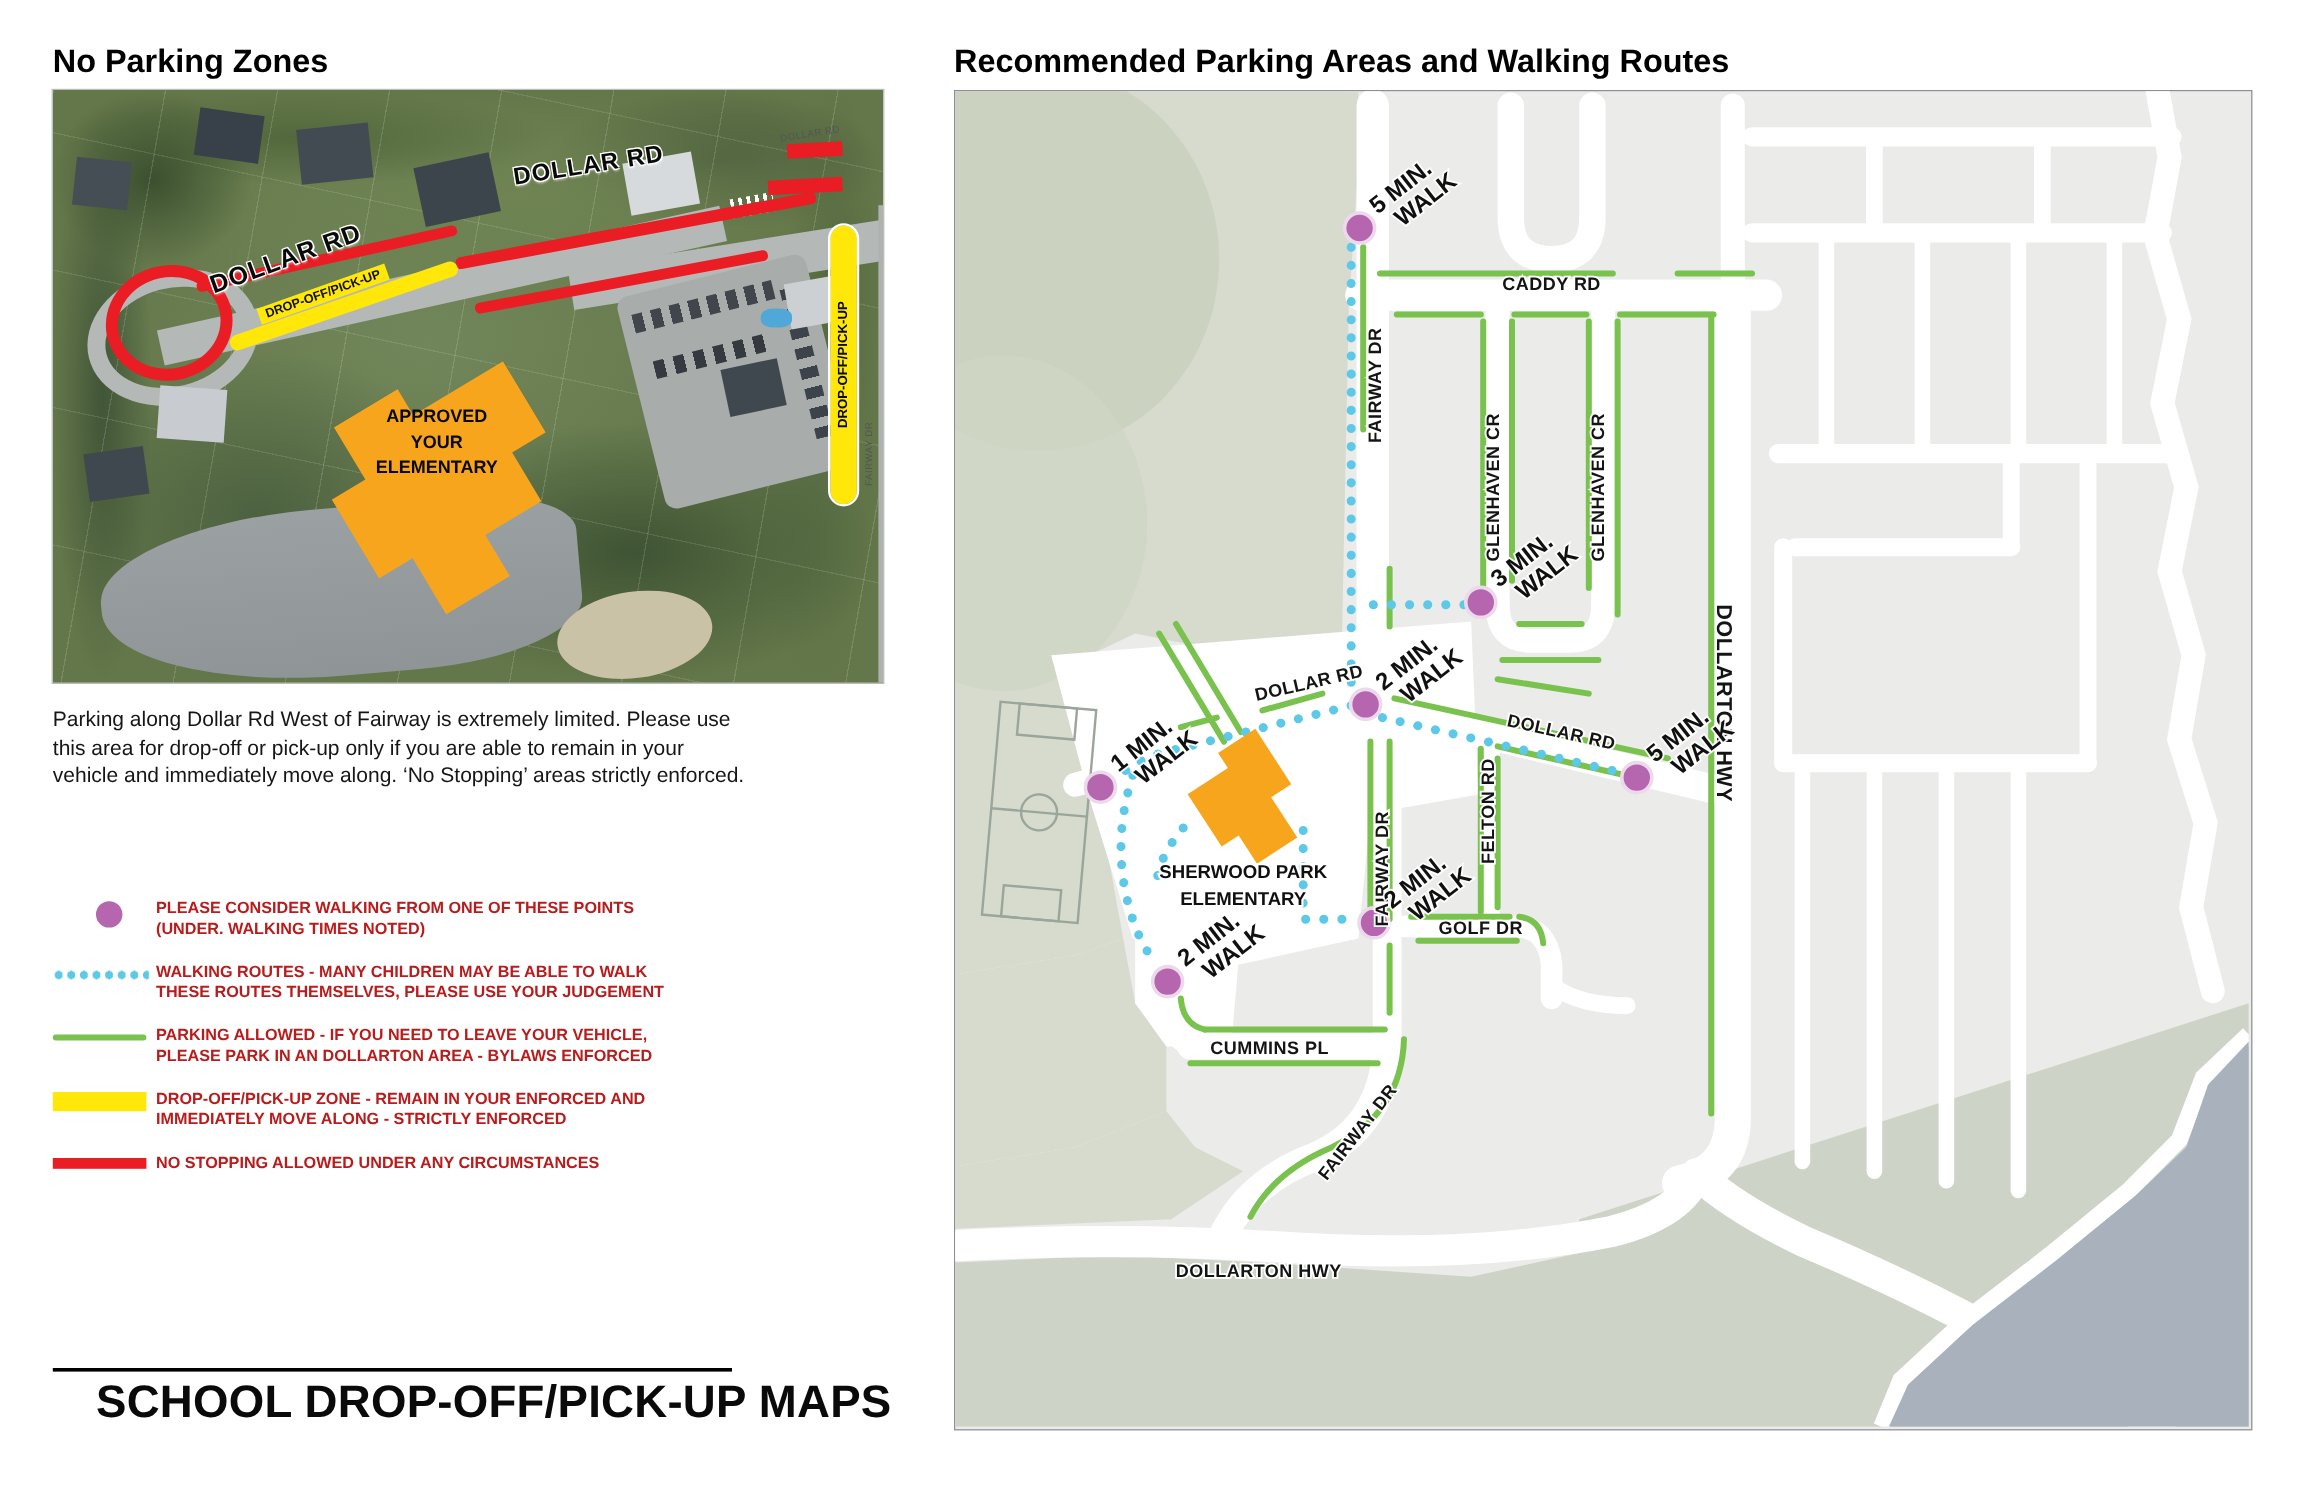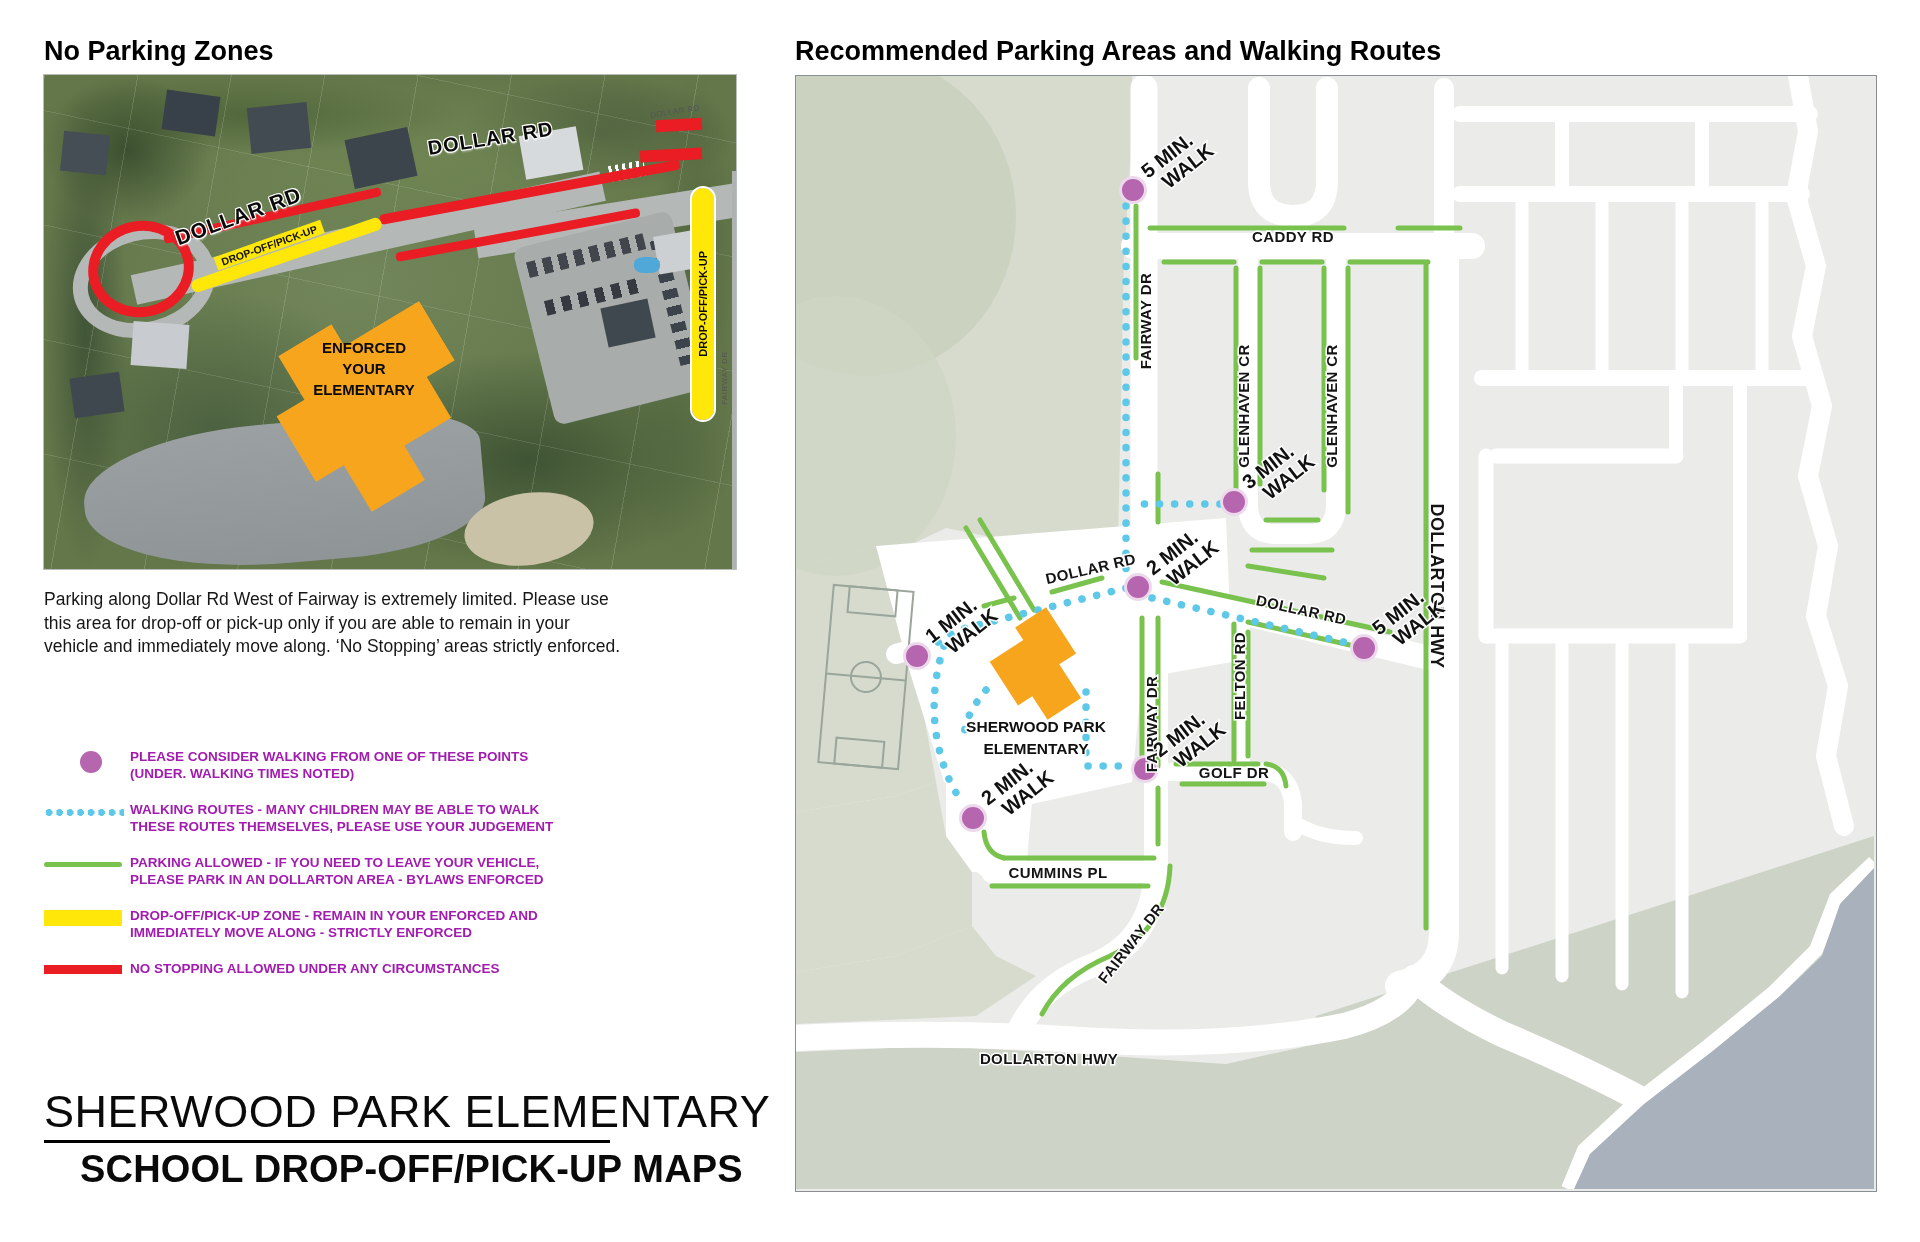--- a/index.html
+++ b/index.html
@@ -27,21 +27,21 @@
       repeating-linear-gradient(12deg, rgba(255,255,255,.22) 0 1px, transparent 1px 112px);}
   .ph{position:absolute;}
   .halo{text-shadow:-1px -1px 0 #fff,1px -1px 0 #fff,-1px 1px 0 #fff,1px 1px 0 #fff,0 2px 2px rgba(255,255,255,.6);}
   .roadlbl{font-weight:bold;color:#0a0a0a;letter-spacing:1px;}
   .smalllbl{font-size:8px;color:#555;letter-spacing:.5px;}
 
   
   .legend{left:44px;top:748px;width:600px;}
   .leg-row{display:flex;margin-bottom:19px;}
   .leg-swatch-col{flex:0 0 86px;display:flex;justify-content:flex-start;}
-  .leg-text{font-size:13.5px;font-weight:bold;line-height:17px;color:#a21caf;}
+  .leg-text{font-size:13.5px;font-weight:bold;line-height:17px;color:#b91c1c;}
   .sw-dot{width:22px;height:22px;border-radius:50%;background:#b665af;margin-left:36px;margin-top:3px;}
   .sw-dots{width:80px;height:9px;margin-top:7px;background-image:radial-gradient(circle 3.5px at 5px 4.5px,#5ec8e8 95%,transparent);background-size:10.5px 9px;background-repeat:repeat-x;}
   .sw-green{width:78px;height:5px;background:#79c24e;margin-top:8px;border-radius:3px;}
   .sw-yellow{width:78px;height:16px;background:#ffe70a;margin-top:3px;}
   .sw-red{width:78px;height:9px;background:#e91d23;margin-top:5px;}
 
   
   .foot1{font-size:45px;color:#0a0a0a;letter-spacing:.5px;}
   .foot-rule{width:566px;height:3px;background:#000;}
   .foot2{font-size:38px;font-weight:bold;color:#0a0a0a;letter-spacing:.2px;}
@@ -100,21 +100,21 @@
     <div class="ph" style="left:596px;top:74px;width:62px;height:12px;background:#e91d23;transform:rotate(-3deg);"></div>
 
     <div class="ph" style="left:148px;top:206px;width:200px;height:13px;background:#ffe70a;border-radius:6px;transform:rotate(-19deg);transform-origin:left center;"></div>
     <div class="ph roadlbl halo" style="left:132px;top:152px;font-size:21px;transform:rotate(-20deg);transform-origin:left center;">DOLLAR RD</div>
     <div class="ph" style="left:172px;top:182px;background:#ffe70a;padding:1px 6px;font-size:10.5px;font-weight:bold;transform:rotate(-19.5deg);transform-origin:left center;">DROP-OFF/PICK-UP</div>
     <div class="ph roadlbl halo" style="left:384px;top:62px;font-size:20px;transform:rotate(-9deg);transform-origin:left center;">DOLLAR RD</div>
 
     <div class="ph" style="left:240px;top:238px;width:182px;height:182px;background:#f7a51d;transform:rotate(-31deg);
          clip-path:polygon(18% 0,52% 0,52% 14%,100% 14%,100% 52%,82% 52%,82% 78%,52% 78%,52% 100%,18% 100%,18% 70%,0 70%,0 28%,18% 28%);"></div>
     <div class="ph" style="left:240px;top:262px;width:160px;text-align:center;font-weight:bold;font-size:15px;line-height:21px;color:#0a0a0a;">
-      <div>ENFORCED</div>
+      <div>APPROVED</div>
       <div>YOUR</div>
       <div>ELEMENTARY</div>
     </div>
 
     <div class="ph" style="left:648px;top:113px;width:22px;height:232px;background:#ffe70a;border-radius:11px;outline:2px solid #fff;"></div>
     <div class="ph" style="left:648px;top:113px;width:22px;height:232px;display:flex;align-items:center;justify-content:center;">
       <span style="writing-mode:vertical-rl;transform:rotate(180deg);font-size:11px;font-weight:bold;white-space:nowrap;color:#0a0a0a;">DROP-OFF/PICK-UP</span>
     </div>
     <div class="ph smalllbl" style="left:676px;top:330px;transform:rotate(-90deg);transform-origin:left top;white-space:nowrap;">FAIRWAY DR</div>
     <div class="ph smalllbl" style="left:606px;top:32px;transform:rotate(-9deg);">DOLLAR RD</div>
@@ -163,21 +163,20 @@
       <div class="leg-swatch-col">
           <div class="sw-red"></div>
         </div>
       <div class="leg-text">
           <span style="display:block">NO STOPPING ALLOWED UNDER ANY CIRCUMSTANCES</span>
           <span style="display:block"></span>
         </div>
     </div>
   </div>
 
-  <div class="abs foot1" style="left:44px;top:1086px;">SHERWOOD PARK ELEMENTARY</div>
   <div class="abs foot-rule" style="left:44px;top:1140px;"></div>
   <div class="abs foot2" style="left:44px;top:1148px;margin-left:36px;">SCHOOL DROP-OFF/PICK-UP MAPS</div>
 
   <div class="abs panel-title" style="left:795px;top:36px;">Recommended Parking Areas and Walking Routes</div>
 
   <div class="abs map">
     <svg width="1078" height="1113" viewBox="0 0 1078 1113" xmlns="http://www.w3.org/2000/svg">
 
       <path d="M0,0 H336 V60 L328,180 L322,470 L240,470 L150,452 L112,470 L80,470 L0,492 Z" fill="#d7dbce"></path>
       <path d="M0,492 L80,470 L112,470 L118,560 L128,640 L140,706 L100,720 L0,736 Z" fill="#d7dbce"></path>

